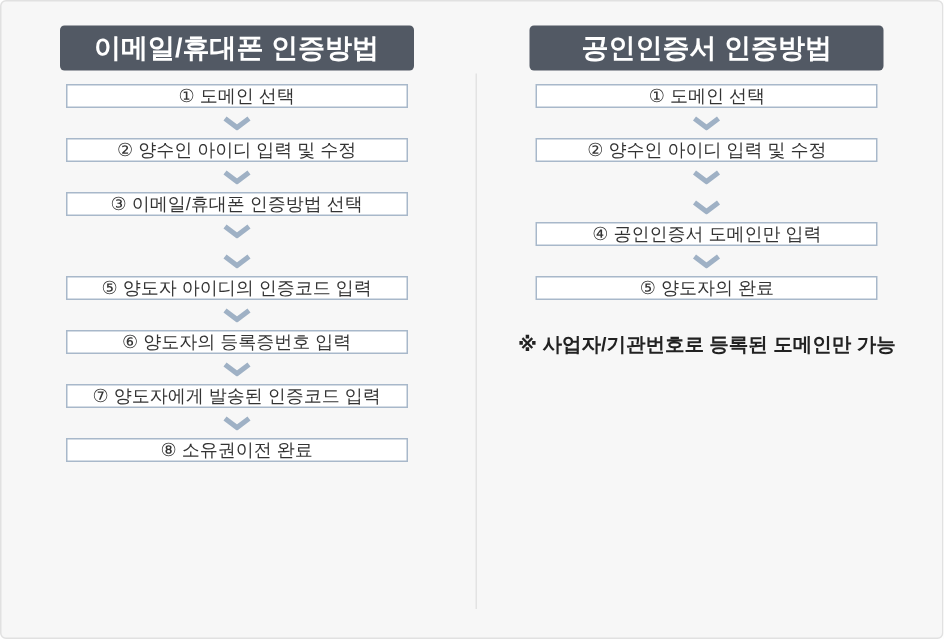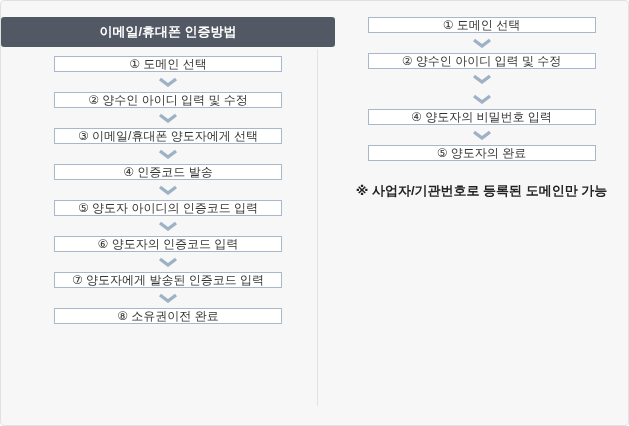--- a/index.html
+++ b/index.html
@@ -19,25 +19,25 @@
 
   .col {
     flex: 1;
     padding-top: 16px;
     display: flex;
     flex-direction: column;
     align-items: center;
   }
 
   .col-header {
-    width: 334px;
+    width: 236px;
     height: 30px;
     background: #525964;
     color: #ffffff;
-    font-size: 13px;
+    font-size: 18px;
     font-weight: bold;
     border-radius: 3px;
     display: flex;
     align-items: center;
     justify-content: center;
     margin-bottom: 9px;
     letter-spacing: 0;
   }
 
   .steps {
@@ -98,77 +98,77 @@
           <svg width="20" height="10" viewBox="0 0 20 10">
             <polyline points="2,2 10,8 18,2" fill="none" stroke="#9fb1c5" stroke-width="3.4"></polyline>
           </svg>
         </div>
         <div class="step-box">② 양수인 아이디 입력 및 수정</div>
         <div class="chevron">
           <svg width="20" height="10" viewBox="0 0 20 10">
             <polyline points="2,2 10,8 18,2" fill="none" stroke="#9fb1c5" stroke-width="3.4"></polyline>
           </svg>
         </div>
-        <div class="step-box">③ 이메일/휴대폰 양도자에게 선택</div>
+        <div class="step-box">③ 이메일/휴대폰 인증방법 선택</div>
         <div class="chevron">
           <svg width="20" height="10" viewBox="0 0 20 10">
             <polyline points="2,2 10,8 18,2" fill="none" stroke="#9fb1c5" stroke-width="3.4"></polyline>
           </svg>
         </div>
-        <div class="step-box">④ 인증코드 발송</div>
         <div class="chevron">
           <svg width="20" height="10" viewBox="0 0 20 10">
             <polyline points="2,2 10,8 18,2" fill="none" stroke="#9fb1c5" stroke-width="3.4"></polyline>
           </svg>
         </div>
         <div class="step-box">⑤ 양도자 아이디의 인증코드 입력</div>
         <div class="chevron">
           <svg width="20" height="10" viewBox="0 0 20 10">
             <polyline points="2,2 10,8 18,2" fill="none" stroke="#9fb1c5" stroke-width="3.4"></polyline>
           </svg>
         </div>
-        <div class="step-box">⑥ 양도자의 인증코드 입력</div>
+        <div class="step-box">⑥ 양도자의 등록증번호 입력</div>
         <div class="chevron">
           <svg width="20" height="10" viewBox="0 0 20 10">
             <polyline points="2,2 10,8 18,2" fill="none" stroke="#9fb1c5" stroke-width="3.4"></polyline>
           </svg>
         </div>
         <div class="step-box">⑦ 양도자에게 발송된 인증코드 입력</div>
         <div class="chevron">
           <svg width="20" height="10" viewBox="0 0 20 10">
             <polyline points="2,2 10,8 18,2" fill="none" stroke="#9fb1c5" stroke-width="3.4"></polyline>
           </svg>
         </div>
         <div class="step-box">⑧ 소유권이전 완료</div>
       </div>
 
   </div>
 
   <div class="divider"></div>
 
   <div class="col">
+    <div class="col-header">공인인증서 인증방법</div>
     <div class="steps">
         <div class="step-box">① 도메인 선택</div>
         <div class="chevron">
           <svg width="20" height="10" viewBox="0 0 20 10">
             <polyline points="2,2 10,8 18,2" fill="none" stroke="#9fb1c5" stroke-width="3.4"></polyline>
           </svg>
         </div>
         <div class="step-box">② 양수인 아이디 입력 및 수정</div>
         <div class="chevron">
           <svg width="20" height="10" viewBox="0 0 20 10">
             <polyline points="2,2 10,8 18,2" fill="none" stroke="#9fb1c5" stroke-width="3.4"></polyline>
           </svg>
         </div>
         <div class="chevron">
           <svg width="20" height="10" viewBox="0 0 20 10">
             <polyline points="2,2 10,8 18,2" fill="none" stroke="#9fb1c5" stroke-width="3.4"></polyline>
           </svg>
         </div>
-        <div class="step-box">④ 양도자의 비밀번호 입력</div>
+        <div class="step-box">④ 공인인증서 도메인만 입력</div>
         <div class="chevron">
           <svg width="20" height="10" viewBox="0 0 20 10">
             <polyline points="2,2 10,8 18,2" fill="none" stroke="#9fb1c5" stroke-width="3.4"></polyline>
           </svg>
         </div>
         <div class="step-box">⑤ 양도자의 완료</div>
       </div>
     <div class="note">※ 사업자/기관번호로 등록된 도메인만 가능</div>
   </div>
 

